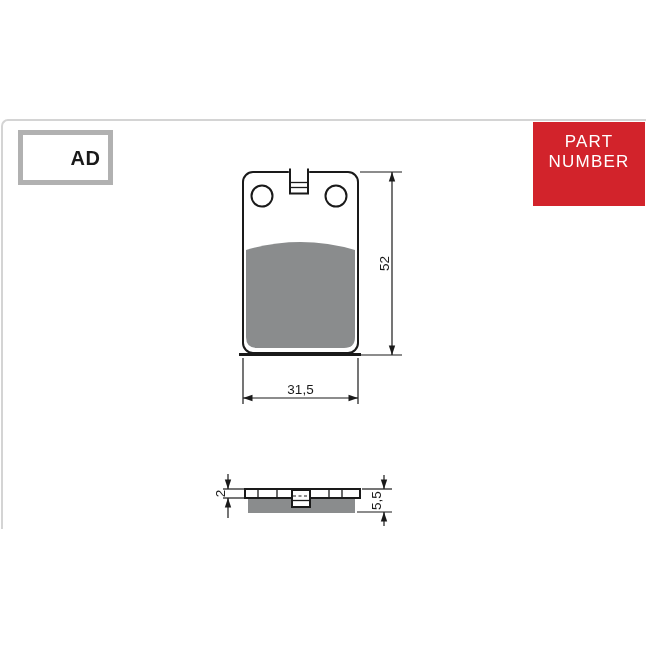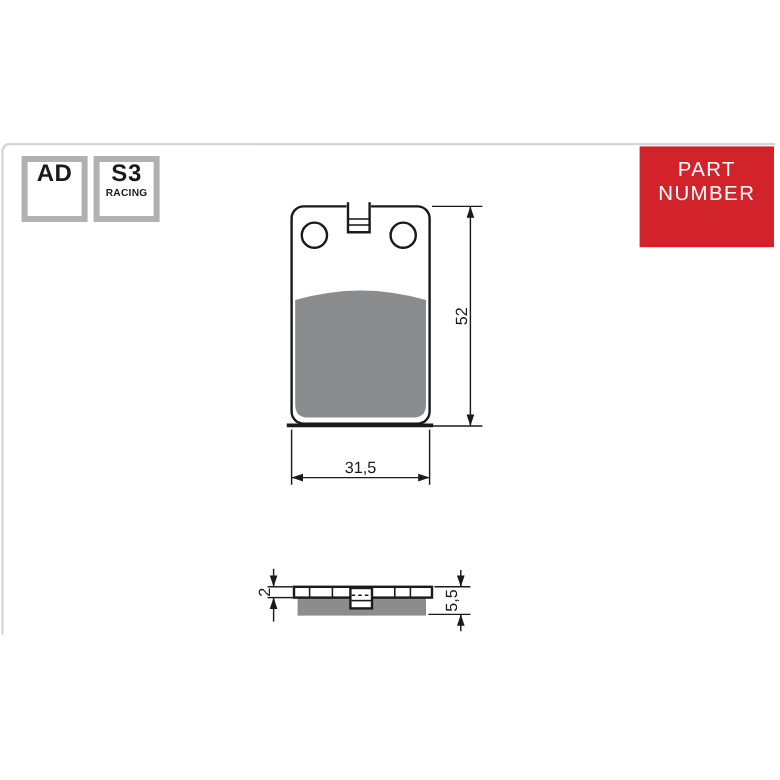--- a/index.html
+++ b/index.html
@@ -22,22 +22,23 @@
     border-top-left-radius: 7px;
   }
 
   
   .badges { position: absolute; left: 18px; top: 130px; display: flex; gap: 5px; }
   .badge {
     width: 45px; height: 45px;
     border: 5px solid #b1b1b1;
     background: #fff;
     display: flex; flex-direction: column;
-    align-items: center; justify-content: flex-start;
+    align-items: center; justify-content: center;
     color: #1a1a1a;
+    padding-left: 40px;
   }
   .badge .main { font-weight: bold; font-size: 20px; line-height: 20px; letter-spacing: 0.5px; }
   .badge .sub  { font-weight: bold; font-size: 8.5px; line-height: 10px; letter-spacing: 0.2px; }
 
   
   .part-box {
     position: absolute;
     left: 533px; top: 122px;
     width: 112px; height: 84px;
     background: #d2232b;
@@ -70,24 +71,20 @@
 </head>
 <body>
 
 <div class="page">
 
   <div class="frame"></div>
 
   <div class="badges">
     <div class="badge">
       <div class="main">AD</div>
-    </div>
-    <div class="badge">
-      <div class="main">S3</div>
-      <div class="sub">RACING</div>
     </div>
   </div>
 
   <div class="part-box">
     <div class="pn-label">PART NUMBER</div>
   </div>
 
   <svg class="drawing" width="240" height="420" viewBox="0 0 240 420">
 
     <g>

